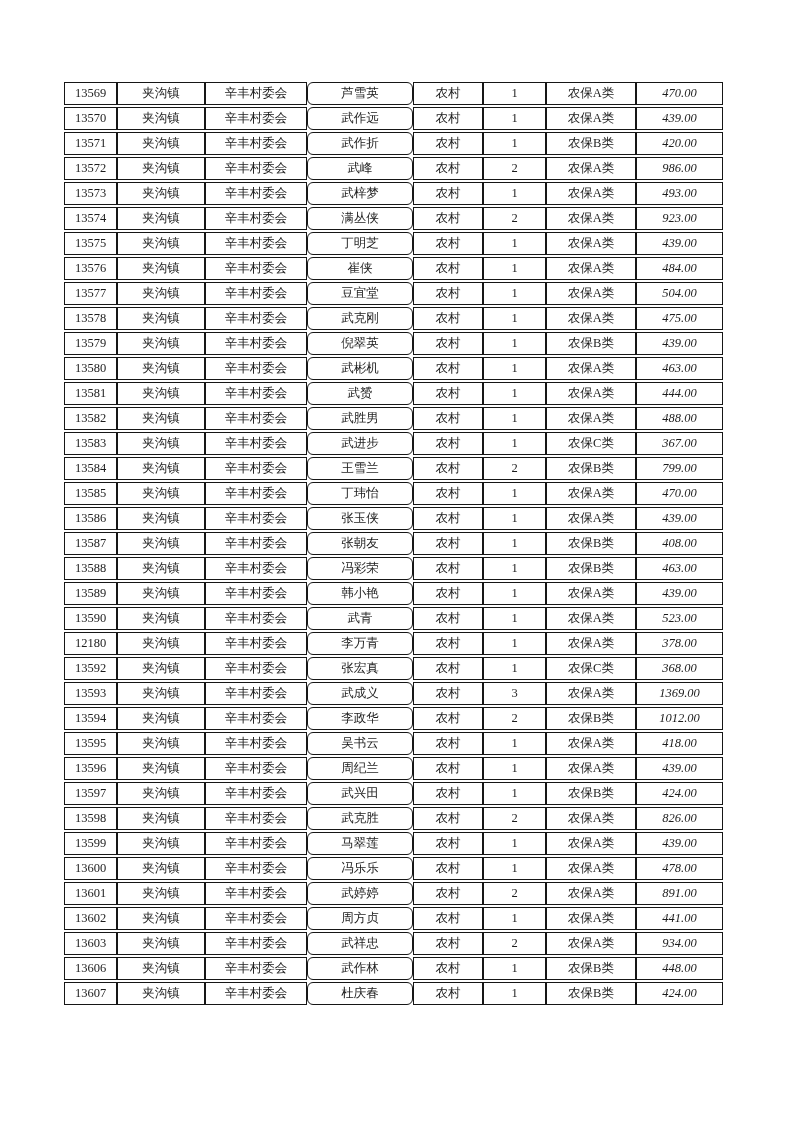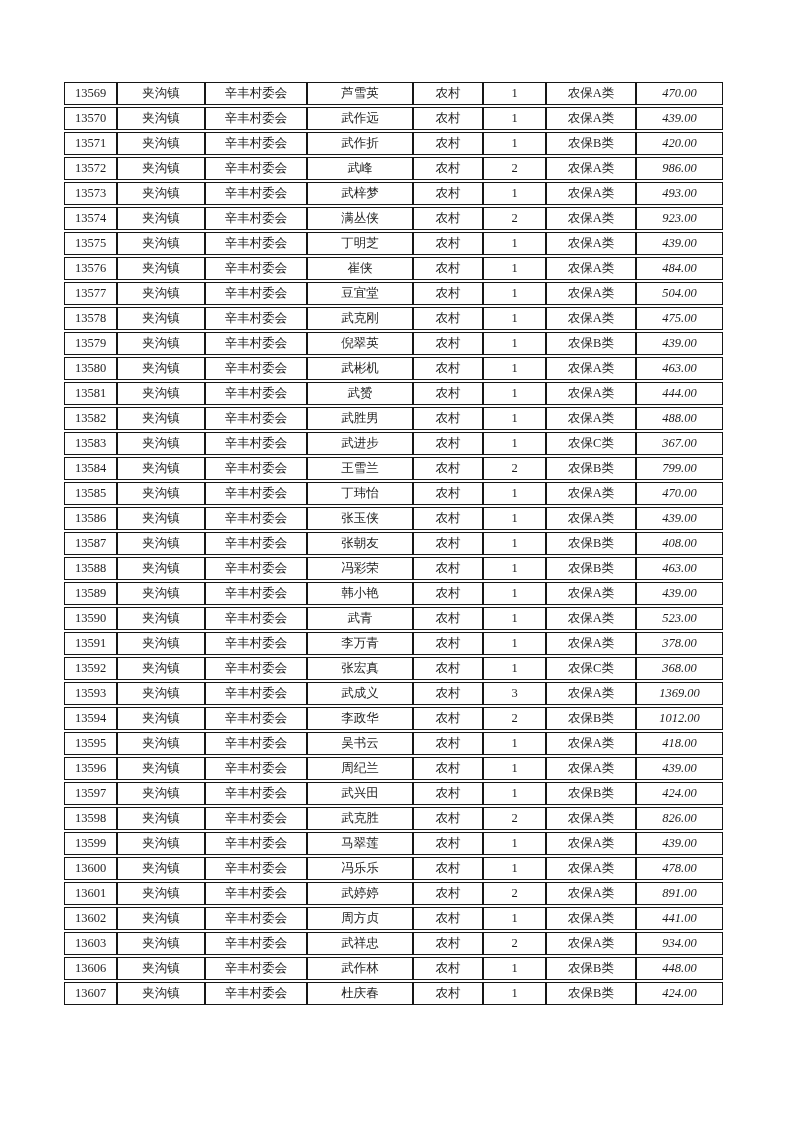--- a/index.html
+++ b/index.html
@@ -32,21 +32,21 @@
     vertical-align: middle;
     font-size: 12.5px;
     line-height: 21px;
     color: #1c1c1c;
     white-space: nowrap;
     overflow: hidden;
   }
   .col-id       { width: 47px; }
   .col-town     { width: 82px; }
   .col-village  { width: 96px; }
-  .col-name     { width: 100px; }
+  .col-name     { width: 100px; border-radius: 6px; }
   .col-residence{ width: 64px; }
   .col-count    { width: 57px; }
   .col-category { width: 84px; }
   .col-amount   { width: 81px; font-style: italic; }
 </style>
 </head>
 <body>
 
 <div class="page">
   <table class="data-table">
@@ -265,21 +265,21 @@
           <td class="col-id">13590</td>
           <td class="col-town">夹沟镇</td>
           <td class="col-village">辛丰村委会</td>
           <td class="col-name">武青</td>
           <td class="col-residence">农村</td>
           <td class="col-count">1</td>
           <td class="col-category">农保A类</td>
           <td class="col-amount">523.00</td>
         </tr>
         <tr>
-          <td class="col-id">13591</td>
+          <td class="col-id">12180</td>
           <td class="col-town">夹沟镇</td>
           <td class="col-village">辛丰村委会</td>
           <td class="col-name">李万青</td>
           <td class="col-residence">农村</td>
           <td class="col-count">1</td>
           <td class="col-category">农保A类</td>
           <td class="col-amount">378.00</td>
         </tr>
         <tr>
           <td class="col-id">13592</td>

